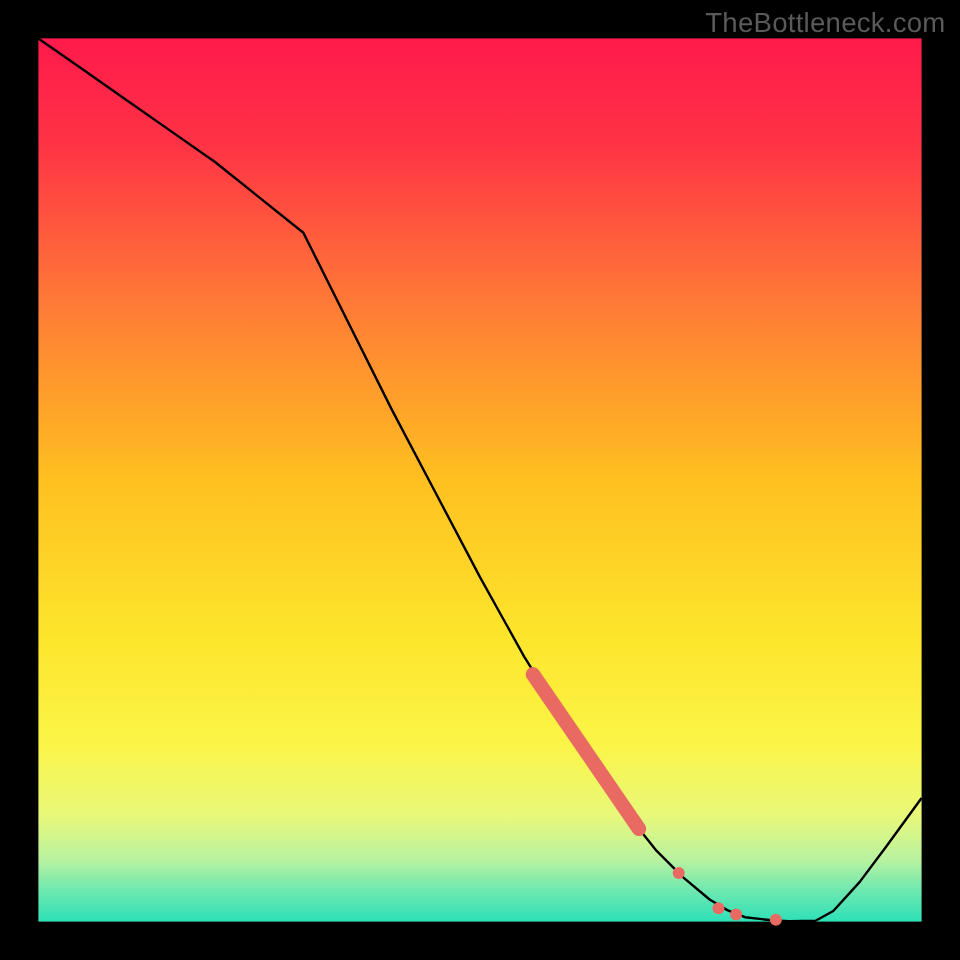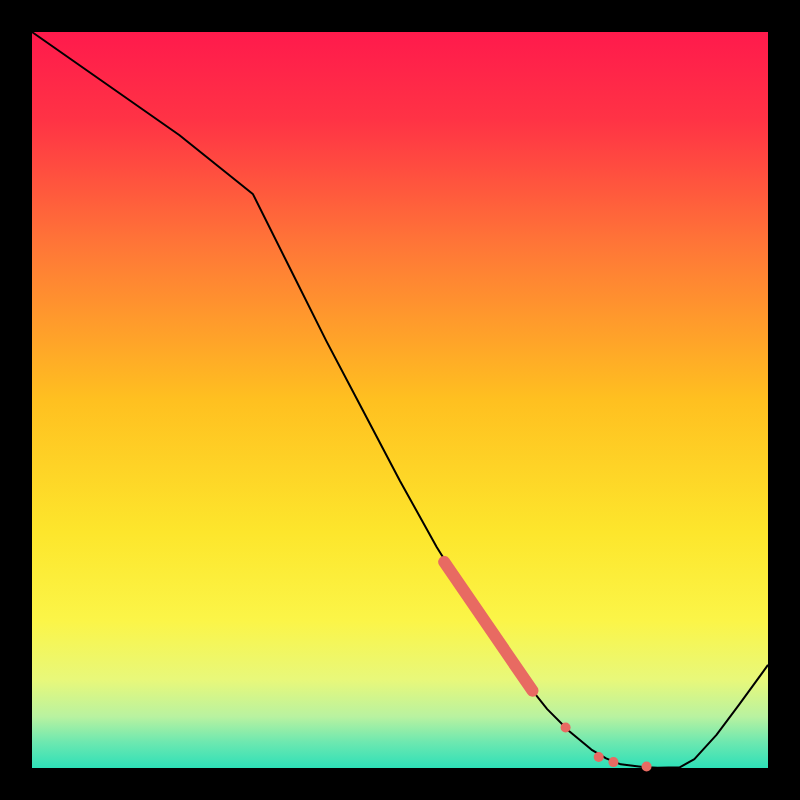--- a/index.html
+++ b/index.html
@@ -49,13 +49,14 @@
       </defs>
       <rect x="0" y="0" width="800" height="800" fill="#000000"></rect>
       <rect x="32" y="32" width="736" height="736" fill="url(#bg-grad)"></rect>
       <path d="M32,32 L68.80000000000001,57.75999999999999 L105.60000000000001,83.51999999999998 L142.39999999999998,109.27999999999997 L179.20000000000002,135.03999999999996 L216,164.48000000000002 L252.79999999999998,193.91999999999996 L289.59999999999997,267.52 L326.40000000000003,341.12 L363.2,411.04 L400,480.96 L436.8,547.2 L473.59999999999997,606.08 L488.32,628.16 L510.40000000000003,661.28 L532.48,690.72 L547.1999999999999,709.12 L569.28,731.2 L591.36,749.6 L606.08,758.432 L620.8000000000001,764.32 L642.88,766.896 L657.6,767.632 L679.68,767.264 L694.4,759.168 L716.48,734.88 L738.56,705.44 L768,664.96" fill="none" stroke="#000000" stroke-width="2" stroke-linejoin="round"></path>
       <line x1="444.16" y1="561.92" x2="532.48" y2="690.72" stroke="#e86a62" stroke-width="12" stroke-linecap="round"></line>
       <circle cx="565.6" cy="727.52" r="5" fill="#e86a62"></circle>
       <circle cx="598.72" cy="756.96" r="5" fill="#e86a62"></circle>
       <circle cx="613.44" cy="762.112" r="5" fill="#e86a62"></circle>
       <circle cx="646.56" cy="766.528" r="5" fill="#e86a62"></circle>
     </svg>
+  <div class="watermark">TheBottleneck.com</div>
 </div>
 
 </body></html>

